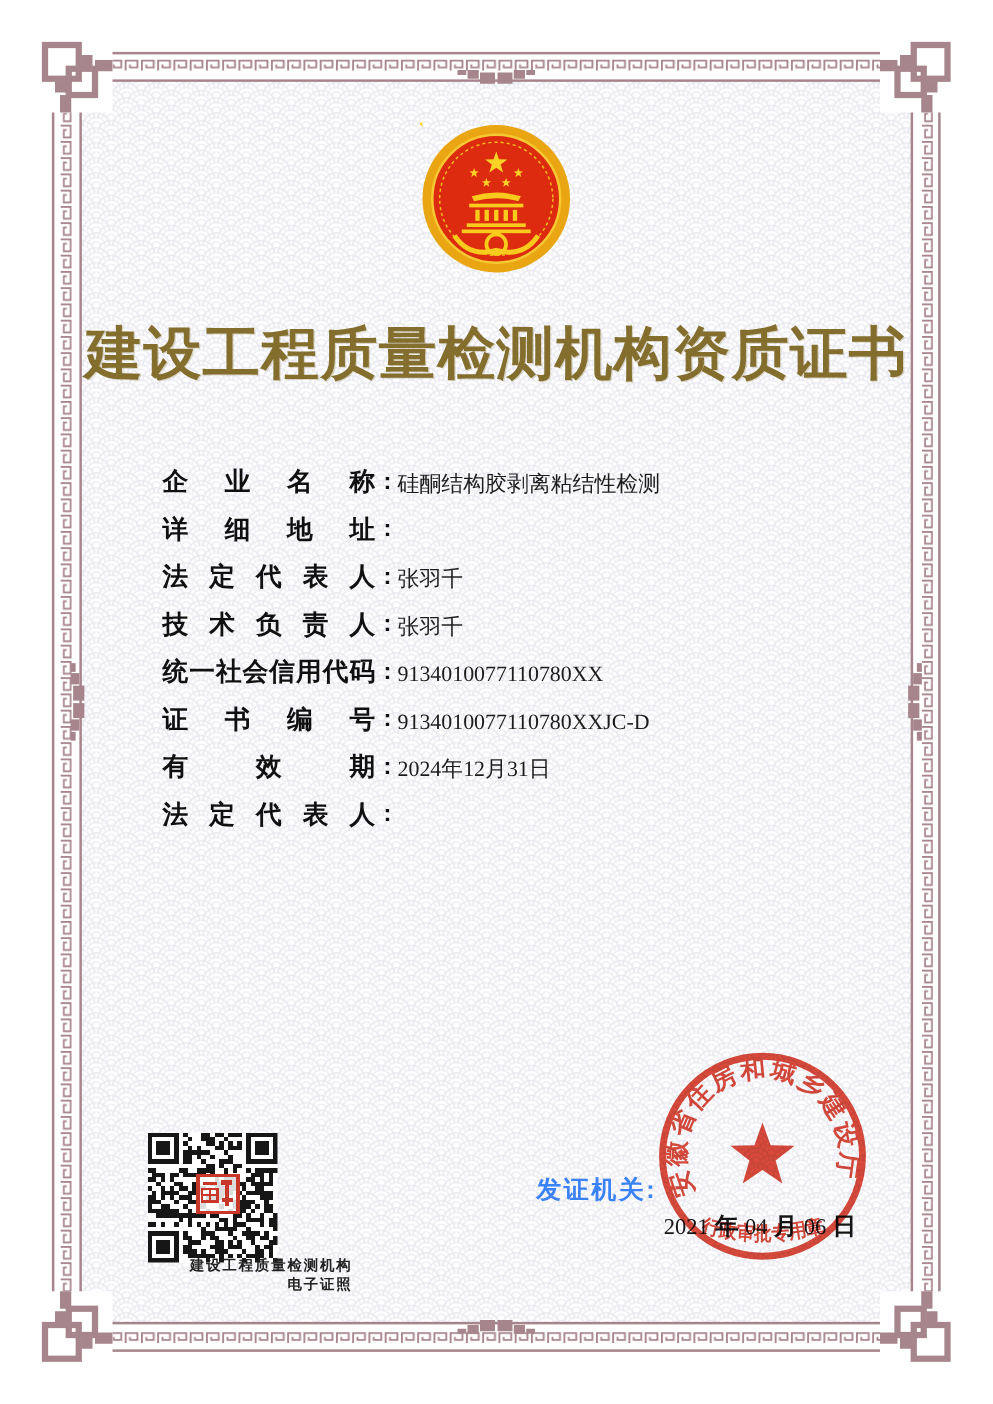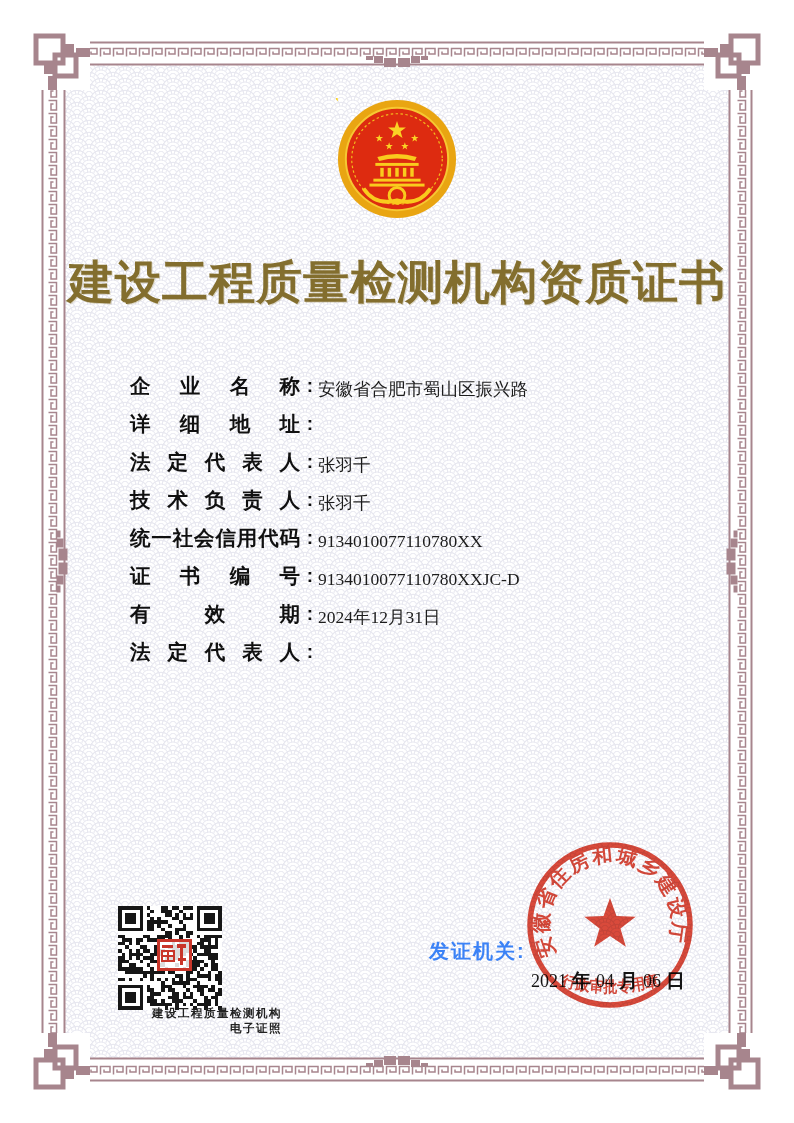--- a/index.html
+++ b/index.html
@@ -23,21 +23,21 @@
   }
   .frame-svg{position:absolute; left:0; top:0;}
   .emblem{position:absolute; left:336px; top:98px;}
   .title{
     position:absolute; top:252px; left:0; width:100%; text-align:center;
     font-family:"Liberation Serif","DejaVu Serif",serif;
     font-weight:bold; font-size:46px; letter-spacing:1px; color:#836e2e;
     text-shadow:1px 1px 0 rgba(131,110,46,.25);
   }
   .fields{position:absolute; left:130px; top:371px; width:582px;}
-  .row{display:flex; align-items:flex-end; margin-bottom:9px;}
+  .row{display:flex; align-items:center; margin-bottom:9px;}
   .lbl{
     width:170px; flex:none; font-weight:bold; font-size:20.5px; line-height:28px;
     color:#101010; text-align:justify; text-align-last:justify; text-justify:inter-character;
   }
   .colon{flex:none; width:16px; font-weight:bold; font-size:19px; line-height:29px; color:#101010; margin-left:2px; text-align:center;}
   .val{
     flex:none; width:392px; font-family:"Liberation Serif","DejaVu Serif",serif;
     font-size:17.5px; line-height:22.5px; color:#1c1c1c; padding-top:3px;
   }
   .qr{position:absolute; left:118px; top:906px; width:104px; height:104px;}
@@ -139,21 +139,21 @@
     <circle cx="62" cy="99" r="8" fill="none" stroke="#f9cb1d" stroke-width="3"></circle>
     <path d="M28,92 Q40,110 62,104 Q84,110 96,92" fill="none" stroke="#f9cb1d" stroke-width="4"></path>
   </svg>
 
   <div class="title">建设工程质量检测机构资质证书</div>
 
   <div class="fields">
     <div class="row">
       <div class="lbl">企业名称</div>
       <div class="colon">:</div>
-      <div class="val">安徽省合肥市蜀山区振兴路</div>
+      <div class="val">硅酮结构胶剥离粘结性检测</div>
     </div>
     <div class="row">
       <div class="lbl">详细地址</div>
       <div class="colon">:</div>
     </div>
     <div class="row">
       <div class="lbl">法定代表人</div>
       <div class="colon">:</div>
       <div class="val">张羽千</div>
     </div>

